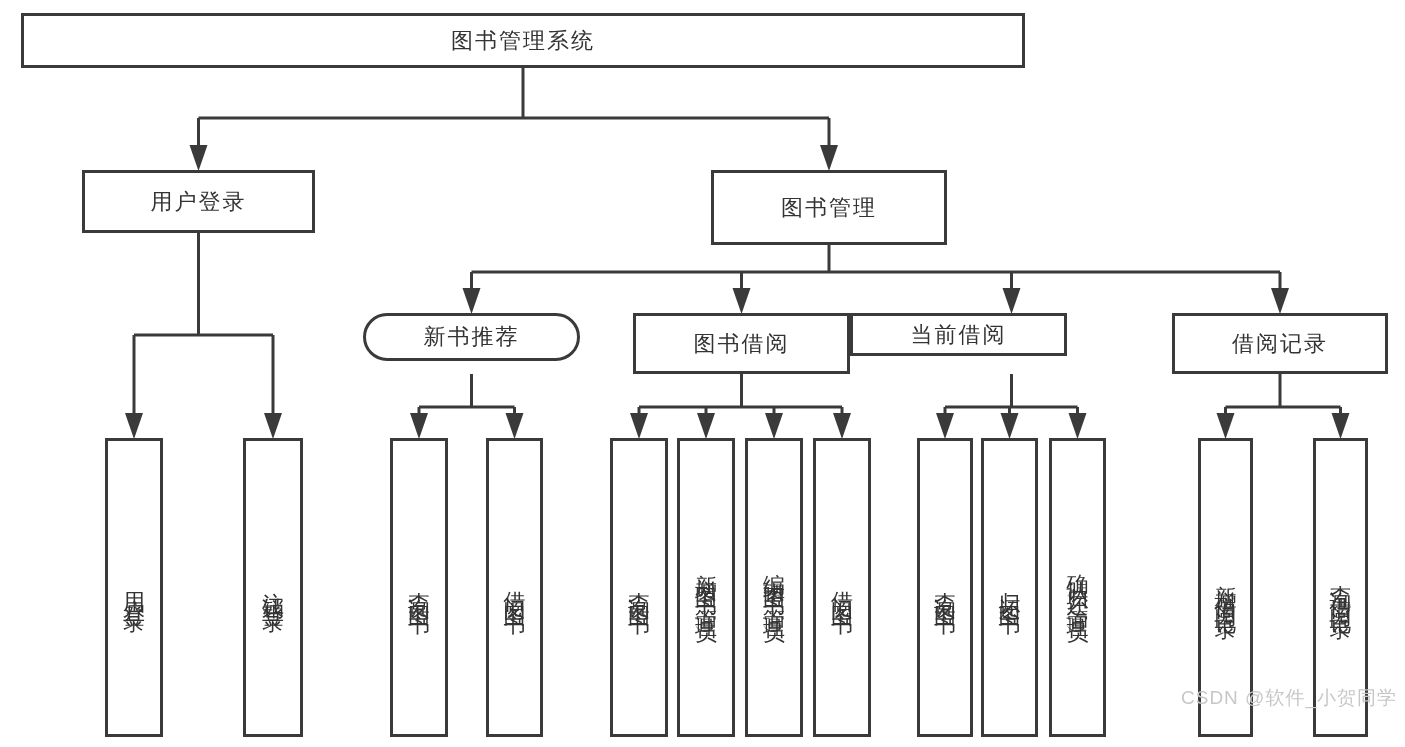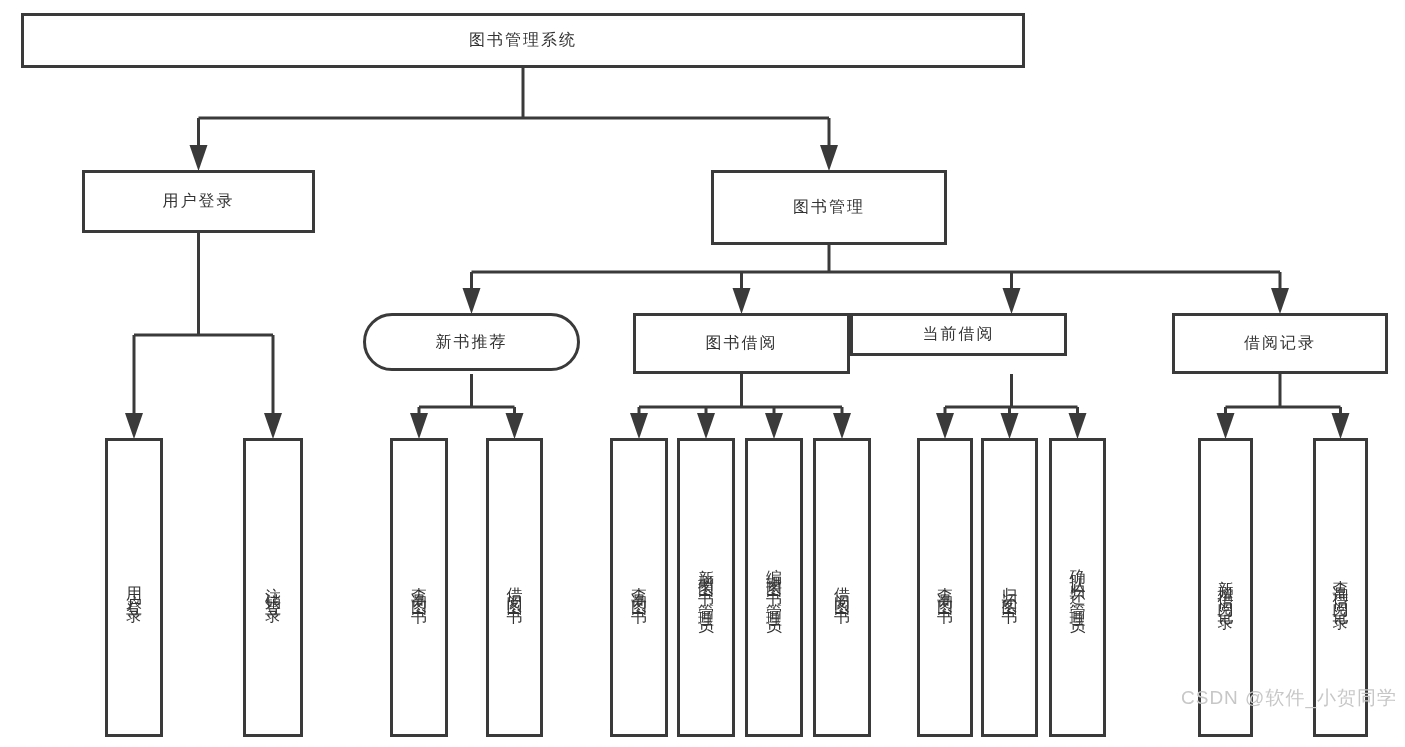--- a/index.html
+++ b/index.html
@@ -5,21 +5,21 @@
   html,body{margin:0;padding:0;background:#ffffff;}
   body{
     width:1405px;height:747px;position:relative;overflow:hidden;
     font-family:"Liberation Sans","DejaVu Sans",sans-serif;
   }
   #diagram{position:absolute;left:0;top:0;width:1405px;height:747px;}
   #connectors{position:absolute;left:0;top:0;z-index:0;}
   .node{
     position:absolute;box-sizing:border-box;background:#ffffff;
     border:3px solid #3a3a3a;display:flex;align-items:center;justify-content:center;
-    z-index:1;color:#333333;font-size:16px;
+    z-index:1;color:#333333;font-size:22px;
   }
   .node .label{letter-spacing:2px;white-space:nowrap;}
   .node.vertical .label{
     writing-mode:vertical-rl;letter-spacing:7px;white-space:nowrap;
     line-height:1;
   }
   #watermark{
     position:absolute;left:1181px;top:685px;z-index:6;
     font-size:19px;color:#c7c7c7;letter-spacing:1px;white-space:nowrap;
   }
@@ -91,21 +91,21 @@
     </div>
     <div class="node vertical" style="left: 105px; top: 438px; width: 58px; height: 299px;">
       <span class="label">用户登录</span>
     </div>
     <div class="node vertical" style="left: 243px; top: 438px; width: 60px; height: 299px;">
       <span class="label">注销登录</span>
     </div>
     <div class="node" style="left: 711px; top: 170px; width: 236px; height: 75px;">
       <span class="label">图书管理</span>
     </div>
-    <div class="node" style="left: 363px; top: 313px; width: 217px; height: 58px; border-radius: 29px;">
+    <div class="node" style="left: 363px; top: 313px; width: 217px; height: 48px; border-radius: 29px;">
       <span class="label">新书推荐</span>
     </div>
     <div class="node vertical" style="left: 390px; top: 438px; width: 58px; height: 299px;">
       <span class="label">查询图书</span>
     </div>
     <div class="node vertical" style="left: 486px; top: 438px; width: 57px; height: 299px;">
       <span class="label">借阅图书</span>
     </div>
     <div class="node" style="left: 633px; top: 313px; width: 217px; height: 61px;">
       <span class="label">图书借阅</span>

